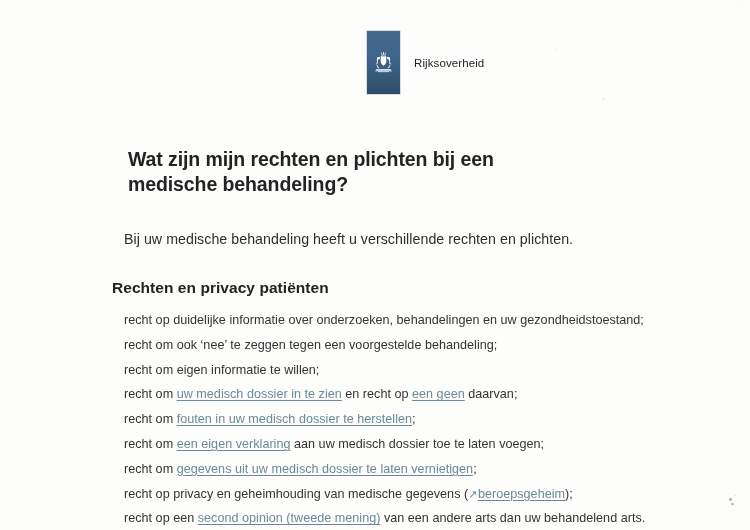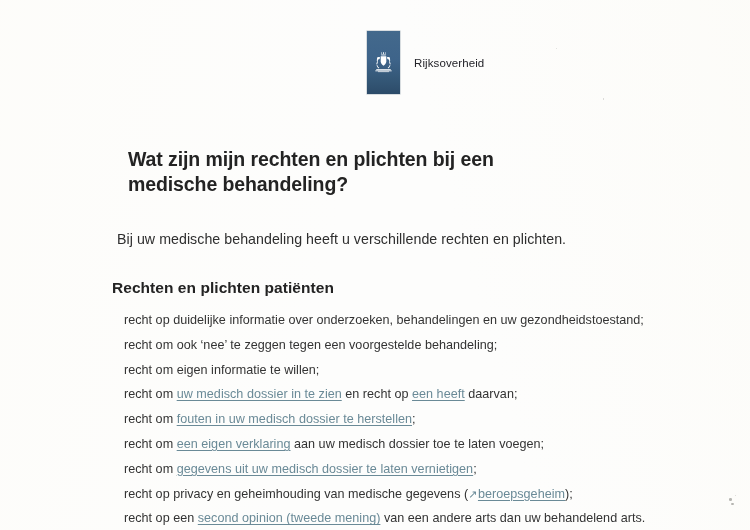--- a/index.html
+++ b/index.html
@@ -85,21 +85,21 @@
   h1.page-title {
     margin: 16px;
     font-size: 19.5px;
     line-height: 25px;
     font-weight: bold;
     color: #232323;
     letter-spacing: -0.1px;
     max-width: 440px;
   }
   p.intro {
-    margin: 33px 0 0 5px;
+    margin: 33px 0 0 12px;
     font-size: 14.2px;
     line-height: 19px;
     color: #2e2e2e;
     letter-spacing: 0.05px;
   }
   h2.section-title {
     margin: 30px 0 0 0;
     font-size: 15.5px;
     font-weight: bold;
     color: #232323;
@@ -174,26 +174,26 @@
           <path d="M14 38.9h22v1.3H14z"></path>
         </g>
       </svg>
     </div>
     <div class="logo-word">Rijksoverheid</div>
   </div>
 
   <div class="content">
     <h1 class="page-title">Wat zijn mijn rechten en plichten bij een medische behandeling?</h1>
     <p class="intro">Bij  uw medische behandeling heeft u verschillende rechten en plichten.</p>
-    <h2 class="section-title">Rechten en plichten patiënten</h2>
+    <h2 class="section-title">Rechten en privacy patiënten</h2>
     <ul class="rights-list">
         <li><span>recht op duidelijke informatie over onderzoeken, behandelingen en uw gezondheidstoestand;</span></li>
         <li><span>recht om ook ‘nee’ te zeggen tegen een voorgestelde behandeling;</span></li>
         <li><span>recht om eigen informatie te willen;</span></li>
-        <li><span>recht om </span><span class="lnk">uw medisch dossier in te zien</span><span> en recht op </span><span class="lnk">een heeft</span><span> daarvan;</span></li>
+        <li><span>recht om </span><span class="lnk">uw medisch dossier in te zien</span><span> en recht op </span><span class="lnk">een geen</span><span> daarvan;</span></li>
         <li><span>recht om </span><span class="lnk">fouten in uw medisch dossier te herstellen</span><span>;</span></li>
         <li><span>recht om </span><span class="lnk">een eigen verklaring</span><span> aan uw medisch dossier toe te laten voegen;</span></li>
         <li><span>recht om </span><span class="lnk">gegevens uit uw medisch dossier te laten vernietigen</span><span>;</span></li>
         <li><span>recht op privacy en geheimhouding van medische gegevens (</span><span class="ext-arrow">↗</span><span class="lnk">beroepsgeheim</span><span>);</span></li>
         <li><span>recht op een </span><span class="lnk">second opinion (tweede mening)</span><span> van een andere arts dan uw behandelend arts.</span></li>
       </ul>
   </div>
 
 </div>
 

